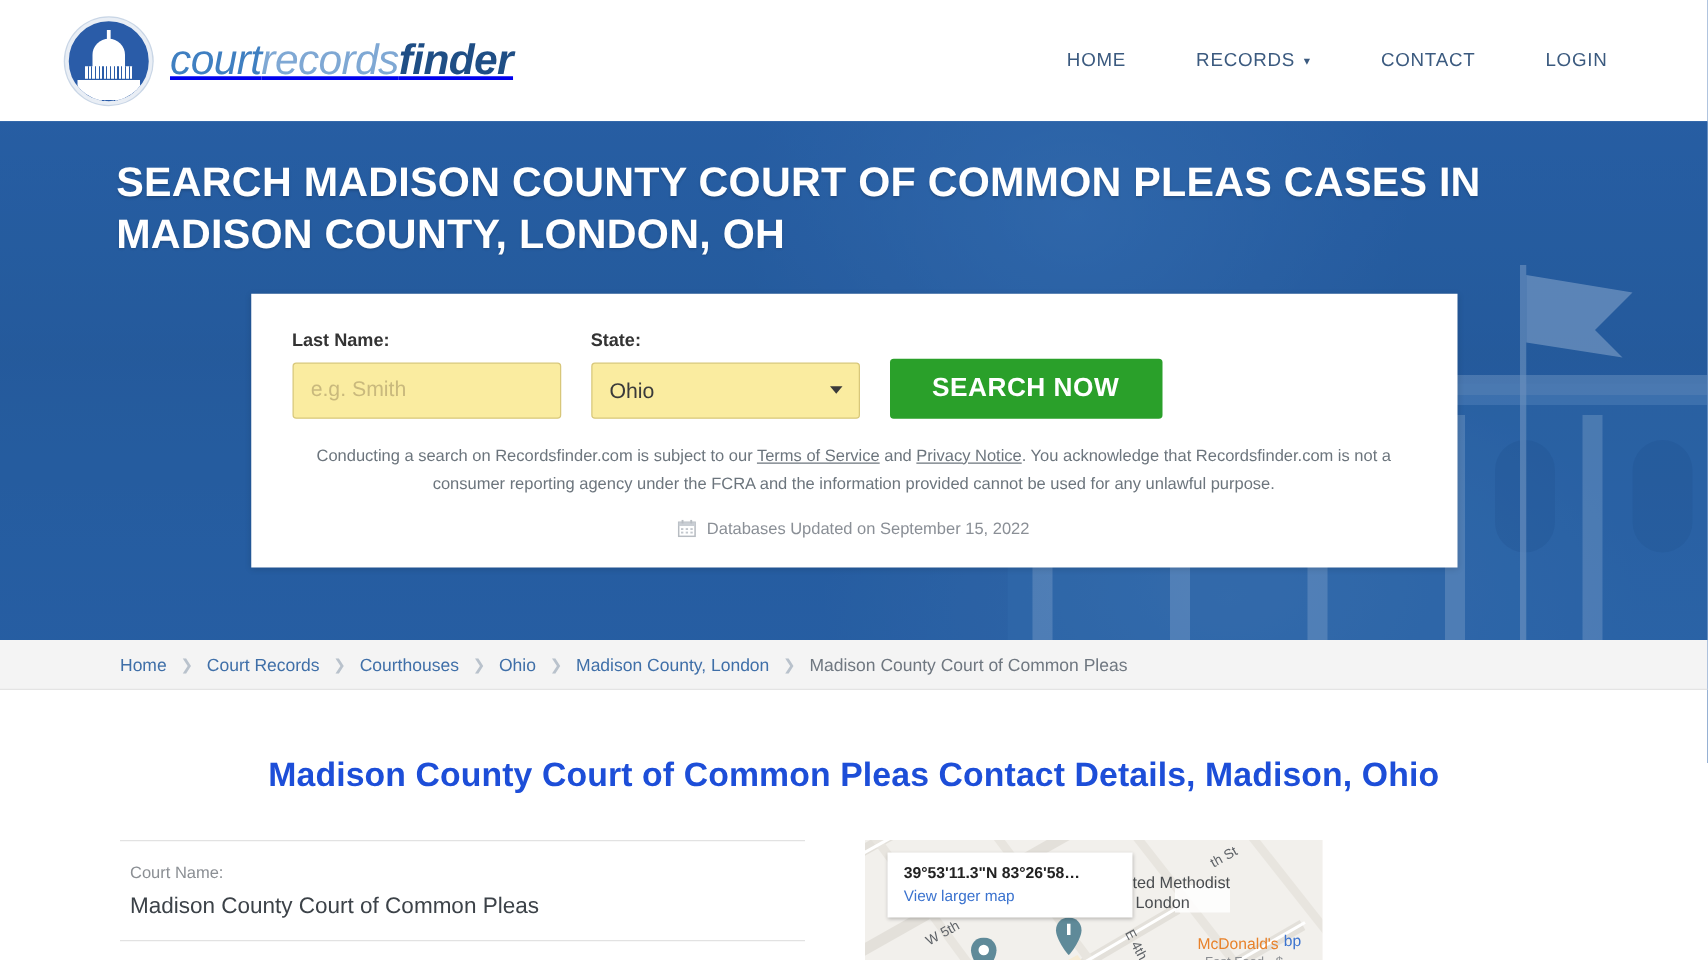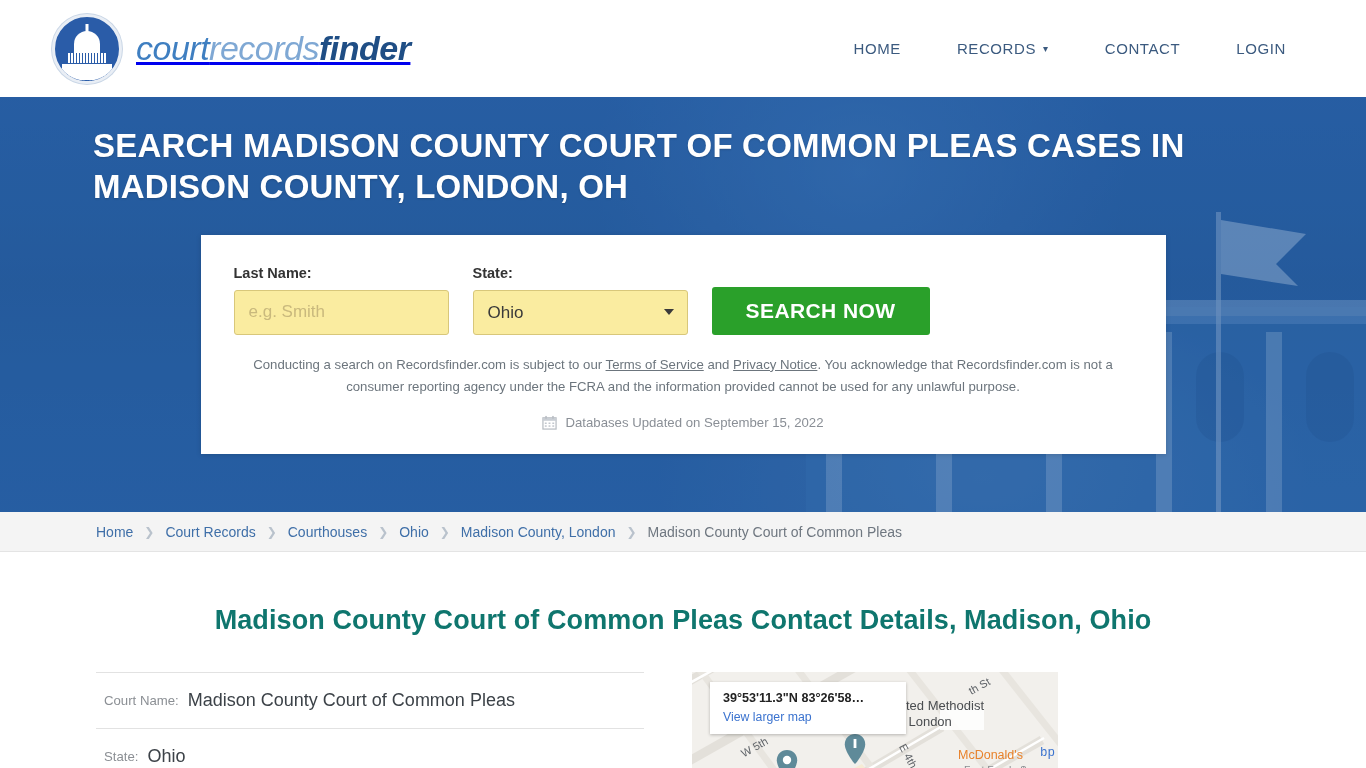--- a/index.html
+++ b/index.html
@@ -168,32 +168,33 @@
   }
   .crumb { color: #3f6fa8; font-size: 14px; text-decoration: none; }
   .crumb.current { color: #6f7780; }
   .crumb-sep {
     color: #b9c2cc; font-size: 12px; margin: 0 11px;
     display: inline-block;
   }
 
   
   .page-title {
-    text-align: center; color: #0f766e;
+    text-align: center; color: #1d4ed8;
     font-size: 27px; font-weight: 700;
     margin: 53px 0 0; letter-spacing: 0.1px;
   }
   .content-row {
     display: flex; gap: 48px; padding: 0 96px; margin-top: 36px;
   }
   .details { width: 548px; flex: 0 0 auto; border-top: 1px solid #e2e2e2; }
   .detail-row {
-    display: flex; align-items: center; gap: 9px;
+    display: flex; align-items: flex-start; gap: 9px;
     padding: 17px 4px 17px 8px;
     border-bottom: 1px solid #e2e2e2;
+    flex-direction: column;
   }
   .detail-label { font-size: 13.2px; color: #8b8f94; }
   .detail-value { font-size: 18px; color: #3c4248; }
 
   
   .map-box {
     width: 366px; height: 160px; position: relative; overflow: hidden;
     background: #f1efeb; flex: 0 0 auto;
   }
   .map-svg { position: absolute; inset: 0; }
@@ -380,21 +381,21 @@
 
       <span class="map-label" style="left:276px; top:8px; transform:rotate(-29deg);">th St</span>
       <span class="map-label" style="left:214px; top:26px; font-size:13px; color:#4a4d50;">ted Methodist</span>
       <span class="map-label" style="left:202px; top:42px; font-size:13px; color:#4a4d50;">of London</span>
       <span class="map-label" style="left:48px; top:69px; transform:rotate(-29deg);">W 5th</span>
       <span class="map-label" style="left:200px; top:84px; transform:rotate(62deg);">E 4th St</span>
       <span class="map-label" style="left:46px; top:95px; font-size:12.5px;">Shannon Treynor</span>
 
       <span class="map-label mc" style="left:266px; top:76px;">McDonald's</span>
       <span class="map-label mcsub" style="left:272px; top:92px;">Fast Food · $</span>
-      <span class="map-label bp" style="left:348px; top:74px;font-family:Liberation Mono, monospace;">bp</span>
+      <span class="map-label bp" style="left:335px; top:74px;">bp</span>
 
       <svg class="pin" style="left:84px; top:78px;" viewBox="0 0 22 30">
         <path d="M11 0C5 0 0.8 4.4 0.8 10.2c0 7.3 9 19 10.2 19.8 1.2-.8 10.2-12.5 10.2-19.8C21.2 4.4 17 0 11 0z" fill="#5f8a99"></path>
         <circle cx="11" cy="10" r="4.2" fill="#ffffff"></circle>
       </svg>
       <svg class="pin" style="left:152px; top:62px;" viewBox="0 0 22 30">
         <path d="M11 0C5 0 0.8 4.4 0.8 10.2c0 7.3 9 19 10.2 19.8 1.2-.8 10.2-12.5 10.2-19.8C21.2 4.4 17 0 11 0z" fill="#5f8a99"></path>
         <rect x="9.6" y="5" width="2.8" height="9" fill="#ffffff"></rect>
       </svg>
 

